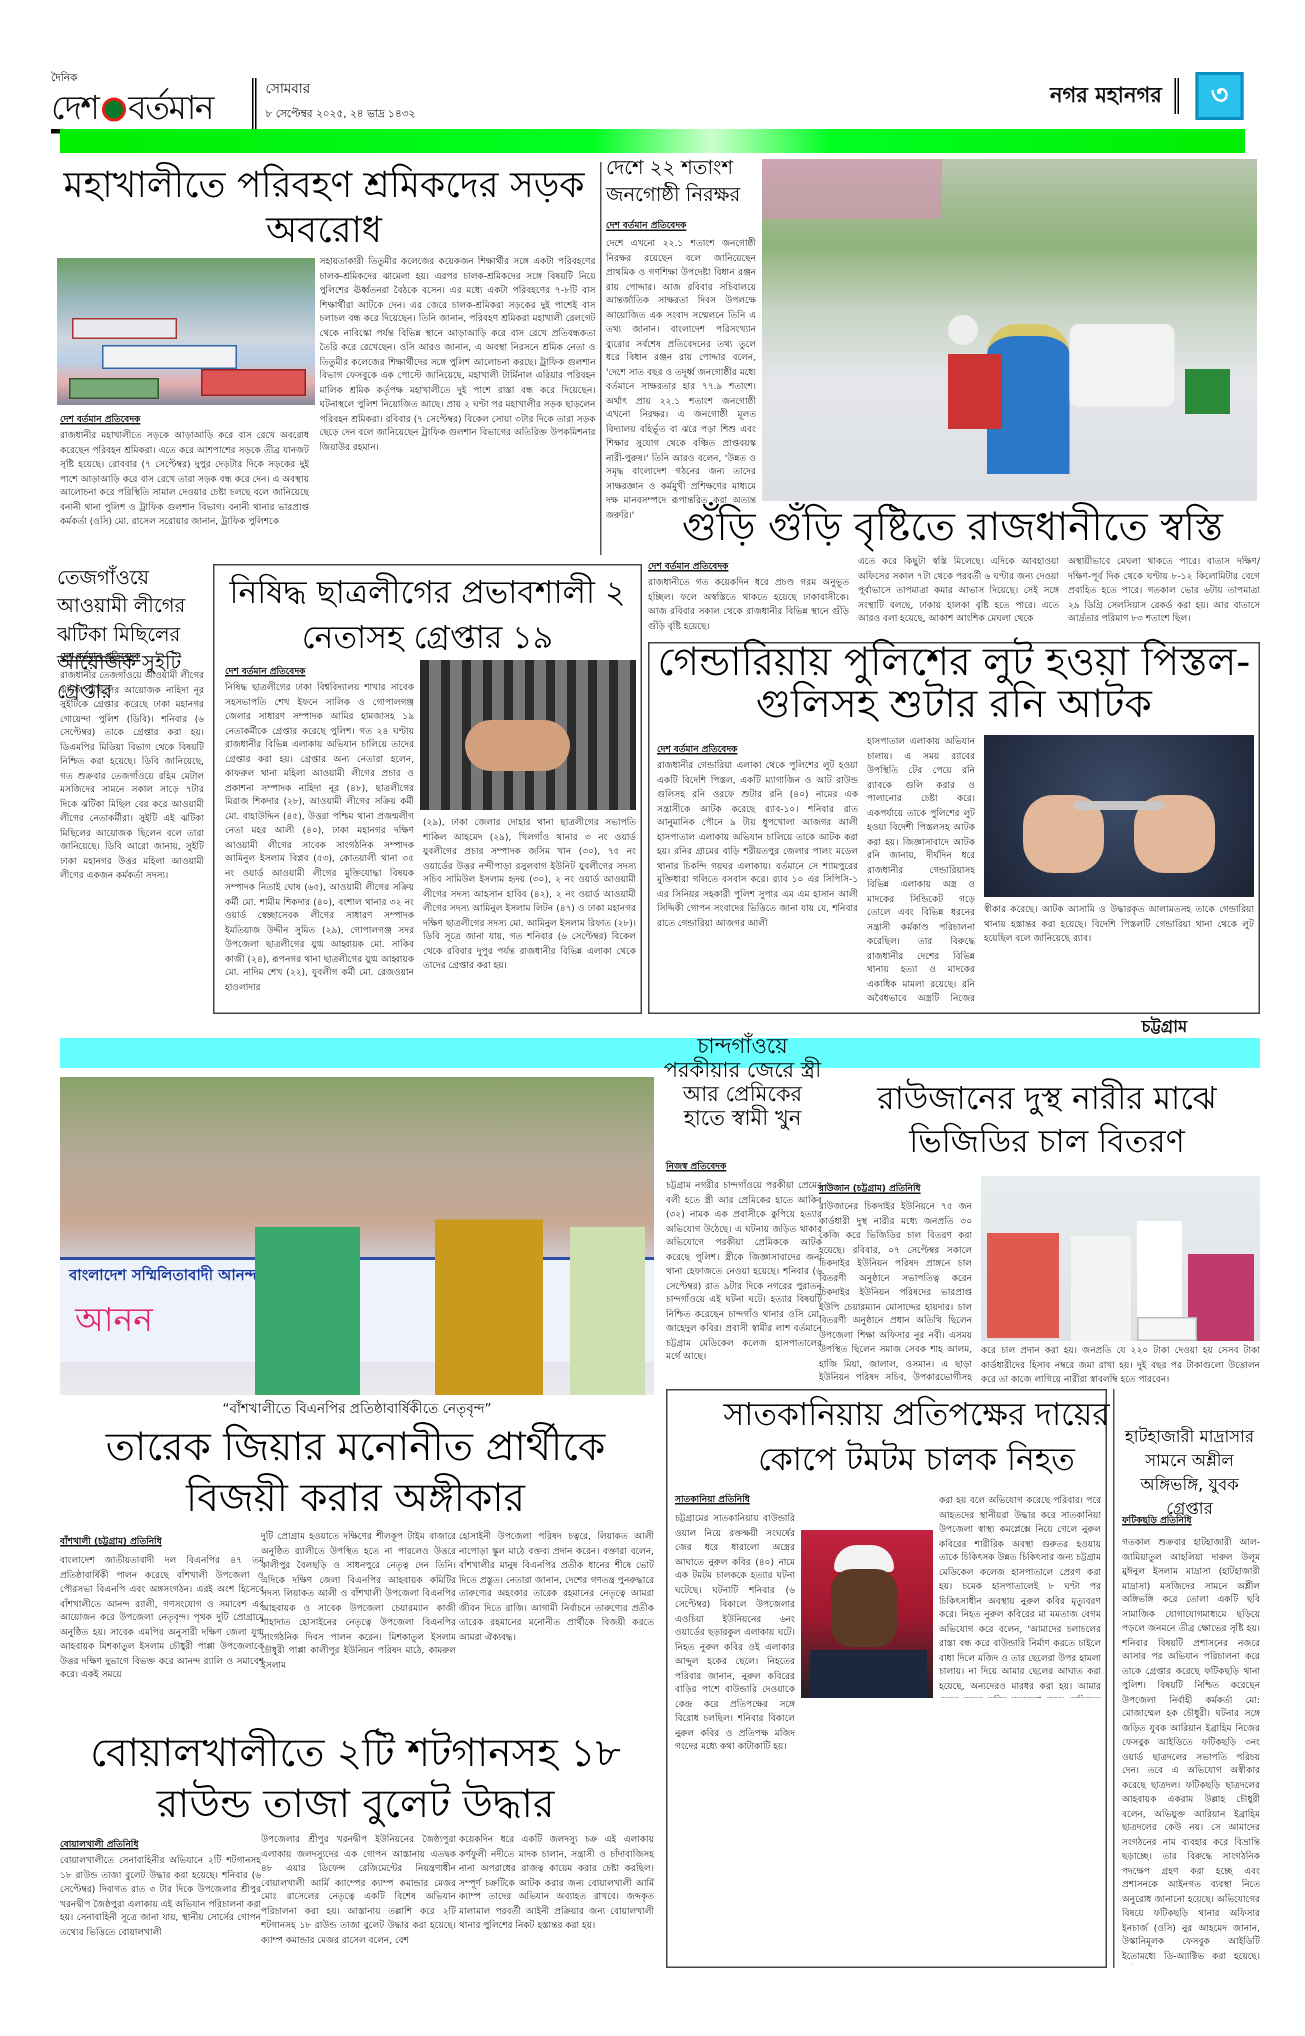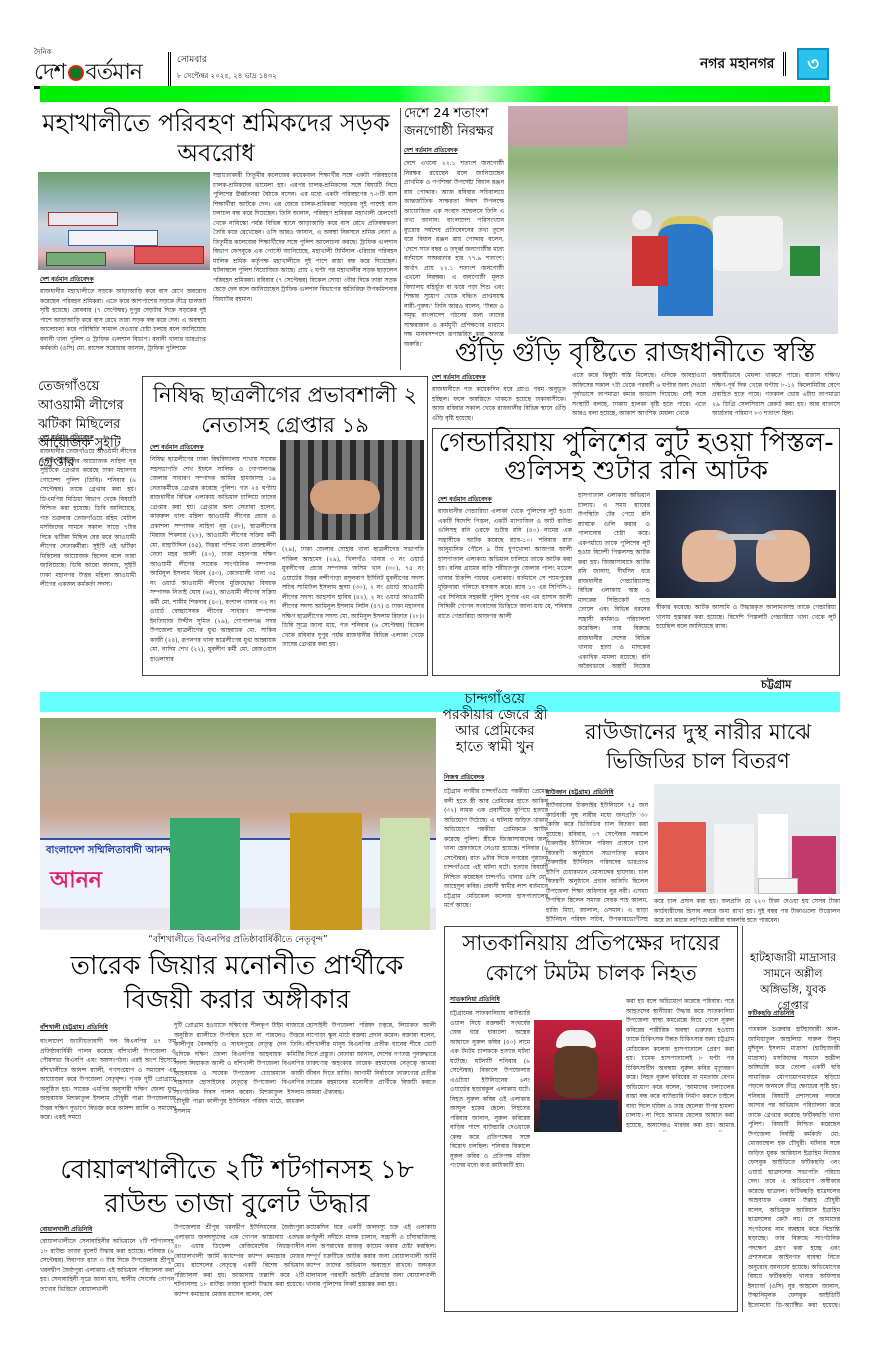--- a/index.html
+++ b/index.html
@@ -50,21 +50,21 @@
   <div style="position:absolute;left:30px;top:58px;width:90px;height:16px;background:#f3f3f6;border:1px solid #36a"></div>
   <div style="position:absolute;left:96px;top:74px;width:70px;height:18px;background:#d55;border:1px solid #922"></div>
   <div style="position:absolute;left:8px;top:80px;width:60px;height:14px;background:#7a7;border:1px solid #353"></div>
 </div>
 <div class="abs byline" style="left:40px;top:274px">দেশ বর্তমান প্রতিবেদক</div>
 <div class="abs body" style="left:40px;top:286px;width:166px;height:80px">রাজধানীর মহাখালীতে সড়কে আড়াআড়ি করে বাস রেখে অবরোধ করেছেন পরিবহন শ্রমিকরা। এতে করে আশপাশের সড়কে তীব্র যানজট সৃষ্টি হয়েছে। রোববার (৭ সেপ্টেম্বর) দুপুর দেড়টার দিকে সড়কের দুই পাশে আড়াআড়ি করে বাস রেখে তারা সড়ক বন্ধ করে দেন। এ অবস্থায় আলোচনা করে পরিস্থিতি সামাল দেওয়ার চেষ্টা চলছে বলে জানিয়েছে বনানী থানা পুলিশ ও ট্রাফিক গুলশান বিভাগ। বনানী থানার ভারপ্রাপ্ত কর্মকর্তা (ওসি) মো. রাসেল সরোয়ার জানান, ট্রাফিক পুলিশকে</div>
 <div class="abs body" style="left:213px;top:170px;width:184px;height:196px">সহায়তাকারী তিতুমীর কলেজের কয়েকজন শিক্ষার্থীর সঙ্গে একটা পরিবহণের চালক-শ্রমিকদের ঝামেলা হয়। এরপর চালক-শ্রমিকদের সঙ্গে বিষয়টি নিয়ে পুলিশের ঊর্ধ্বতনরা বৈঠকে বসেন। এর মধ্যে একটা পরিবহণের ৭-৮টি বাস শিক্ষার্থীরা আটকে দেন। এর জেরে চালক-শ্রমিকরা সড়কের দুই পাশেই বাস চলাচল বন্ধ করে দিয়েছেন। তিনি জানান, পরিবহণ শ্রমিকরা মহাখালী রেলগেট থেকে নাবিস্কো পর্যন্ত বিভিন্ন স্থানে আড়াআড়ি করে বাস রেখে প্রতিবন্ধকতা তৈরি করে রেখেছেন। ওসি আরও জানান, এ অবস্থা নিরসনে শ্রমিক নেতা ও তিতুমীর কলেজের শিক্ষার্থীদের সঙ্গে পুলিশ আলোচনা করছে। ট্রাফিক গুলশান বিভাগ ফেসবুকে এক পোস্টে জানিয়েছে, মহাখালী টার্মিনাল এরিয়ার পরিবহন মালিক শ্রমিক কর্তৃপক্ষ মহাখালীতে দুই পাশে রাস্তা বন্ধ করে দিয়েছেন। ঘটনাস্থলে পুলিশ নিয়োজিত আছে। প্রায় ২ ঘণ্টা পর মহাখালীর সড়ক ছাড়লেন পরিবহন শ্রমিকরা। রবিবার (৭ সেপ্টেম্বর) বিকেল সোয়া ৩টার দিকে তারা সড়ক ছেড়ে দেন বলে জানিয়েছেন ট্রাফিক গুলশান বিভাগের অতিরিক্ত উপকমিশনার জিয়াউর রহমান।</div>
 
 <div class="abs vline" style="left:400px;top:108px;height:262px"></div>
 
-<div class="abs hl" style="left:404px;top:104px;width:100px;font-size:13px;line-height:18px;text-align:left">দেশে 24 শতাংশ জনগোষ্ঠী নিরক্ষর</div>
+<div class="abs hl" style="left:404px;top:104px;width:100px;font-size:13px;line-height:18px;text-align:left">দেশে ২২ শতাংশ জনগোষ্ঠী নিরক্ষর</div>
 <div class="abs byline" style="left:404px;top:145px">দেশ বর্তমান প্রতিবেদক</div>
 <div class="abs body" style="left:404px;top:158px;width:100px;height:208px">দেশে এখনো ২২.১ শতাংশ জনগোষ্ঠী নিরক্ষর রয়েছেন বলে জানিয়েছেন প্রাথমিক ও গণশিক্ষা উপদেষ্টা বিধান রঞ্জন রায় পোদ্দার। আজ রবিবার সচিবালয়ে আন্তর্জাতিক সাক্ষরতা দিবস উপলক্ষে আয়োজিত এক সংবাদ সম্মেলনে তিনি এ তথ্য জানান। বাংলাদেশ পরিসংখ্যান ব্যুরোর সর্বশেষ প্রতিবেদনের তথ্য তুলে ধরে বিধান রঞ্জন রায় পোদ্দার বলেন, 'দেশে সাত বছর ও তদূর্ধ্ব জনগোষ্ঠীর মধ্যে বর্তমানে সাক্ষরতার হার ৭৭.৯ শতাংশ। অর্থাৎ প্রায় ২২.১ শতাংশ জনগোষ্ঠী এখনো নিরক্ষর। এ জনগোষ্ঠী মূলত বিদ্যালয় বহির্ভূত বা ঝরে পড়া শিশু এবং শিক্ষার সুযোগ থেকে বঞ্চিত প্রাপ্তবয়স্ক নারী-পুরুষ।' তিনি আরও বলেন, 'উন্নত ও সমৃদ্ধ বাংলাদেশ গঠনের জন্য তাদের সাক্ষরজ্ঞান ও কর্মমুখী প্রশিক্ষণের মাধ্যমে দক্ষ মানবসম্পদে রূপান্তরিত করা অত্যন্ত জরুরি।'</div>
 
 <div class="abs photo" style="left:508px;top:106px;width:330px;height:228px;background:linear-gradient(180deg,#b9c7b0 0%,#8fb27a 25%,#c9d5c6 45%,#e4e6ea 65%,#dcdfe4 100%)">
   <div style="position:absolute;left:0;top:0;width:120px;height:40px;background:#d98fb4;opacity:.6"></div>
   <div style="position:absolute;left:150px;top:110px;width:55px;height:100px;background:#2b78c8;border-radius:20px 20px 0 0;border-top:8px solid #d8c86a"></div>
   <div style="position:absolute;left:124px;top:130px;width:36px;height:50px;background:#c33"></div>
   <div style="position:absolute;left:124px;top:104px;width:20px;height:20px;border-radius:50%;background:#eee"></div>
   <div style="position:absolute;left:205px;top:110px;width:70px;height:55px;background:#f2f2f2;border-radius:6px"></div>
   <div style="position:absolute;left:282px;top:140px;width:30px;height:30px;background:#2a8a3a"></div>
@@ -100,21 +100,21 @@
   <div style="position:absolute;left:60px;top:44px;width:60px;height:6px;background:#c8c8c8;border-radius:3px"></div>
 </div>
 <div class="abs body" style="left:656px;top:602px;width:180px;height:70px">স্বীকার করেছে। আটক আসামি ও উদ্ধারকৃত আলামতসহ তাকে গেন্ডারিয়া থানায় হস্তান্তর করা হয়েছে। বিদেশি পিস্তলটি গেন্ডারিয়া থানা থেকে লুট হয়েছিল বলে জানিয়েছে র‌্যাব।</div>
 
 <div class="abs" style="left:761px;top:676px;font-size:11px;font-weight:bold">চট্টগ্রাম</div>
 <div class="abs cyan-bar" style="left:40px;top:692px;width:800px"></div>
 
 <div class="abs photo" style="left:40px;top:718px;width:396px;height:212px;background:linear-gradient(180deg,#8aa36a 0%,#b6aa98 25%,#c7a793 45%,#d7d7e5 62%,#ece9f0 100%)">
   <div style="position:absolute;left:0;top:120px;width:396px;height:70px;background:#eef2fb;border-top:2px solid #2e4ea8"></div>
   <div style="position:absolute;left:6px;top:124px;font-size:10px;color:#1a38a0;font-weight:bold">বাংলাদেশ সম্মিলিতাবাদী আনন্দ র‍্যালী</div>
-  <div style="position:absolute;left:10px;top:144px;width:150px;height:26px;font-size:22px;color:#e0246b;font-weight:bold">আনন</div>
+  <div style="position:absolute;left:10px;top:144px;width:150px;height:26px;font-size:22px;color:#e0246b;font-weight:normal">আনন</div>
   <div style="position:absolute;left:130px;top:100px;width:70px;height:112px;background:#38a86c"></div>
   <div style="position:absolute;left:250px;top:95px;width:72px;height:117px;background:#c99a1e"></div>
   <div style="position:absolute;left:340px;top:100px;width:50px;height:112px;background:#cfe0b0"></div>
 </div>
 <div class="abs caption" style="left:40px;top:932px;width:396px">“বাঁশখালীতে বিএনপির প্রতিষ্ঠাবার্ষিকীতে নেতৃবৃন্দ”</div>
 
 <div class="abs hl" style="left:38px;top:948px;width:398px;font-size:26px;line-height:34px">তারেক জিয়ার মনোনীত প্রার্থীকে বিজয়ী করার অঙ্গীকার</div>
 <div class="abs byline" style="left:40px;top:1022px">বাঁশখালী (চট্টগ্রাম) প্রতিনিধি</div>
 <div class="abs body" style="left:40px;top:1036px;width:136px;height:100px">বাংলাদেশ জাতীয়তাবাদী দল বিএনপির ৪৭ তম প্রতিষ্ঠাবার্ষিকী পালন করেছে বাঁশখালী উপজেলা ও পৌরসভা বিএনপি এবং অঙ্গসংগঠন। এরই অংশ হিসেবে বাঁশখালীতে আনন্দ র‍্যালী, গণসংযোগ ও সমাবেশ এর আয়োজন করে উপজেলা নেতৃবৃন্দ। পৃথক দুটি প্রোগ্রামে অনুষ্ঠিত হয়। সাবেক এমপির অনুসারী দক্ষিণ জেলা যুগ্ম আহবায়ক মিশকাতুল ইসলাম চৌধুরী পাপ্পা উপজেলাকে উত্তর দক্ষিণ দুভাগে বিভক্ত করে আনন্দ র‍্যালি ও সমাবেশ করে। একই সময়ে</div>
 <div class="abs body" style="left:174px;top:1020px;width:130px;height:116px">দুটি প্রোগ্রাম হওয়াতে দক্ষিণের শীলকূপ টাইম বাজারে অনুষ্ঠিত র‍্যালীতে উপস্থিত হতে না পারলেও উত্তরে কালীপুর বৈলছড়ি ও সাধনপুরে নেতৃত্ব দেন তিনি। এদিকে দক্ষিণ জেলা বিএনপির আহবায়ক কমিটির সদস্য লিয়াকত আলী ও বাঁশখালী উপজেলা বিএনপির আহবায়ক ও সাবেক উপজেলা চেয়ারম্যান কাজী শাহাদাত হোসাইনের নেতৃত্বে উপজেলা বিএনপির সাংগঠনিক দিবস পালন করেন। মিশকাতুল ইসলাম চৌধুরী পাপ্পা কালীপুর ইউনিয়ন পরিষদ মাঠে, কামরুল ইসলাম</div>
@@ -136,21 +136,21 @@
 <div class="abs photo" style="left:654px;top:784px;width:186px;height:110px;background:linear-gradient(180deg,#e7ecef,#dfe3e6)">
   <div style="position:absolute;left:4px;top:38px;width:48px;height:70px;background:#e05a4f"></div>
   <div style="position:absolute;left:60px;top:40px;width:40px;height:70px;background:#f4f4f4"></div>
   <div style="position:absolute;left:104px;top:30px;width:30px;height:80px;background:#fff"></div>
   <div style="position:absolute;left:138px;top:52px;width:44px;height:58px;background:#c23a6b"></div>
   <div style="position:absolute;left:104px;top:94px;width:40px;height:16px;background:#f6f6f6;border:1px solid #bbb"></div>
 </div>
 <div class="abs body" style="left:654px;top:896px;width:186px;height:26px">করে চাল প্রদান করা হয়। জনপ্রতি যে ২২০ টাকা দেওয়া হয় সেসব টাকা কার্ডধারীদের হিসাব নম্বরে জমা রাখা হয়। দুই বছর পর টাকাগুলো উত্তোলন করে তা কাজে লাগিয়ে নারীরা স্বাবলম্বি হতে পারবেন।</div>
 
 <div class="abs box" style="left:444px;top:926px;width:294px;height:386px"></div>
-<div class="abs hl" style="left:448px;top:928px;width:286px;font-size:21px;line-height:30px">সাতকানিয়ায় প্রতিপক্ষের দায়ের কোপে টমটম চালক নিহত</div>
+<div class="abs hl" style="left:468px;top:928px;width:286px;font-size:21px;line-height:30px">সাতকানিয়ায় প্রতিপক্ষের দায়ের কোপে টমটম চালক নিহত</div>
 <div class="abs byline" style="left:450px;top:994px">সাতকানিয়া প্রতিনিধি</div>
 <div class="abs body" style="left:450px;top:1008px;width:80px;height:300px">চট্টগ্রামের সাতকানিয়ায় বাউন্ডারি ওয়াল নিয়ে রক্তক্ষয়ী সংঘর্ষের জের ধরে ধারালো অস্ত্রের আঘাতে নুরুল কবির (৪০) নামে এক টমটম চালককে হত্যার ঘটনা ঘটেছে। ঘটনাটি শনিবার (৬ সেপ্টেম্বর) বিকালে উপজেলার এওচিয়া ইউনিয়নের ৬নং ওয়ার্ডের ছড়ারকুল এলাকায় ঘটে। নিহত নুরুল কবির ওই এলাকার আব্দুল হকের ছেলে। নিহতের পরিবার জানান, নুরুল কবিরের বাড়ির পাশে বাউন্ডারি দেওয়াকে কেন্দ্র করে প্রতিপক্ষের সঙ্গে বিরোধ চলছিল। শনিবার বিকালে নুরুল কবির ও প্রতিপক্ষ মজিদ গংদের মধ্যে কথা কাটাকাটি হয়।</div>
 <div class="abs photo" style="left:534px;top:1020px;width:88px;height:112px;background:linear-gradient(180deg,#c2223f 0%,#a1182f 50%,#222 100%)">
   <div style="position:absolute;left:22px;top:10px;width:40px;height:18px;background:#f2f2f2;border-radius:20px 20px 4px 4px"></div>
   <div style="position:absolute;left:20px;top:26px;width:44px;height:52px;background:#5c3b26;border-radius:14px"></div>
   <div style="position:absolute;left:6px;top:80px;width:78px;height:32px;background:#1d2740"></div>
 </div>
 <div class="abs body" style="left:626px;top:996px;width:108px;height:136px">করা হয় বলে অভিযোগ করেছে পরিবার। পরে আহতদের স্থানীয়রা উদ্ধার করে সাতকানিয়া উপজেলা স্বাস্থ্য কমপ্লেক্সে নিয়ে গেলে নুরুল কবিরের শারীরিক অবস্থা গুরুতর হওয়ায় তাকে চিকিৎসক উন্নত চিকিৎসার জন্য চট্টগ্রাম মেডিকেল কলেজ হাসপাতালে প্রেরণ করা হয়। চমেক হাসপাতালেই ৮ ঘণ্টা পর চিকিৎসাধীন অবস্থায় নুরুল কবির মৃত্যুবরণ করে। নিহত নুরুল কবিরের মা মমতাজ বেগম অভিযোগ করে বলেন, 'আমাদের চলাচলের রাস্তা বন্ধ করে বাউন্ডারি নির্মাণ করতে চাইলে বাধা দিলে মজিদ ও তার ছেলেরা উপর হামলা চালায়। না দিয়ে আমার ছেলের আঘাত করা হয়েছে, অন্যদেরও মারধর করা হয়। আমার ছেলে নুরুল কবির মৃত্যুবরণ করে। অভিযুক্ত আবদুল মজিদের ছেলে শহিদুল ব্যবহৃত মোবাইল (০১৮১৩-৬৯৬৯০৫) একাধিকবার কল করেও সংযোগ পাওয়া যায়নি। এওচিয়া ইউনিয়নের প্যানেল চেয়ারম্যান বেগম জায়গা জমির বিরোধকে কেন্দ্র করে কবির নামের এক ব্যক্তি নিহত হওয়ার বিষয়টি নিশ্চিত করে বলেন, ঝগড়ার কারণে এখনো পর্যন্ত কেউ যেতে পারিনি। যোগাযোগ করা হলে সাতকানিয়া থানার ওসি (তদন্ত) জায়গা জমির বিরোধকে কেন্দ্র করে কবির নামের এক ব্যক্তি নিহত হওয়ার বিষয়টি নিশ্চিত করে বলেন, এই ঘটনায় থানায় হত্যা মামলা দায়ের করা হয়েছে।</div>
 
 <div class="abs vline" style="left:742px;top:926px;height:386px"></div>

